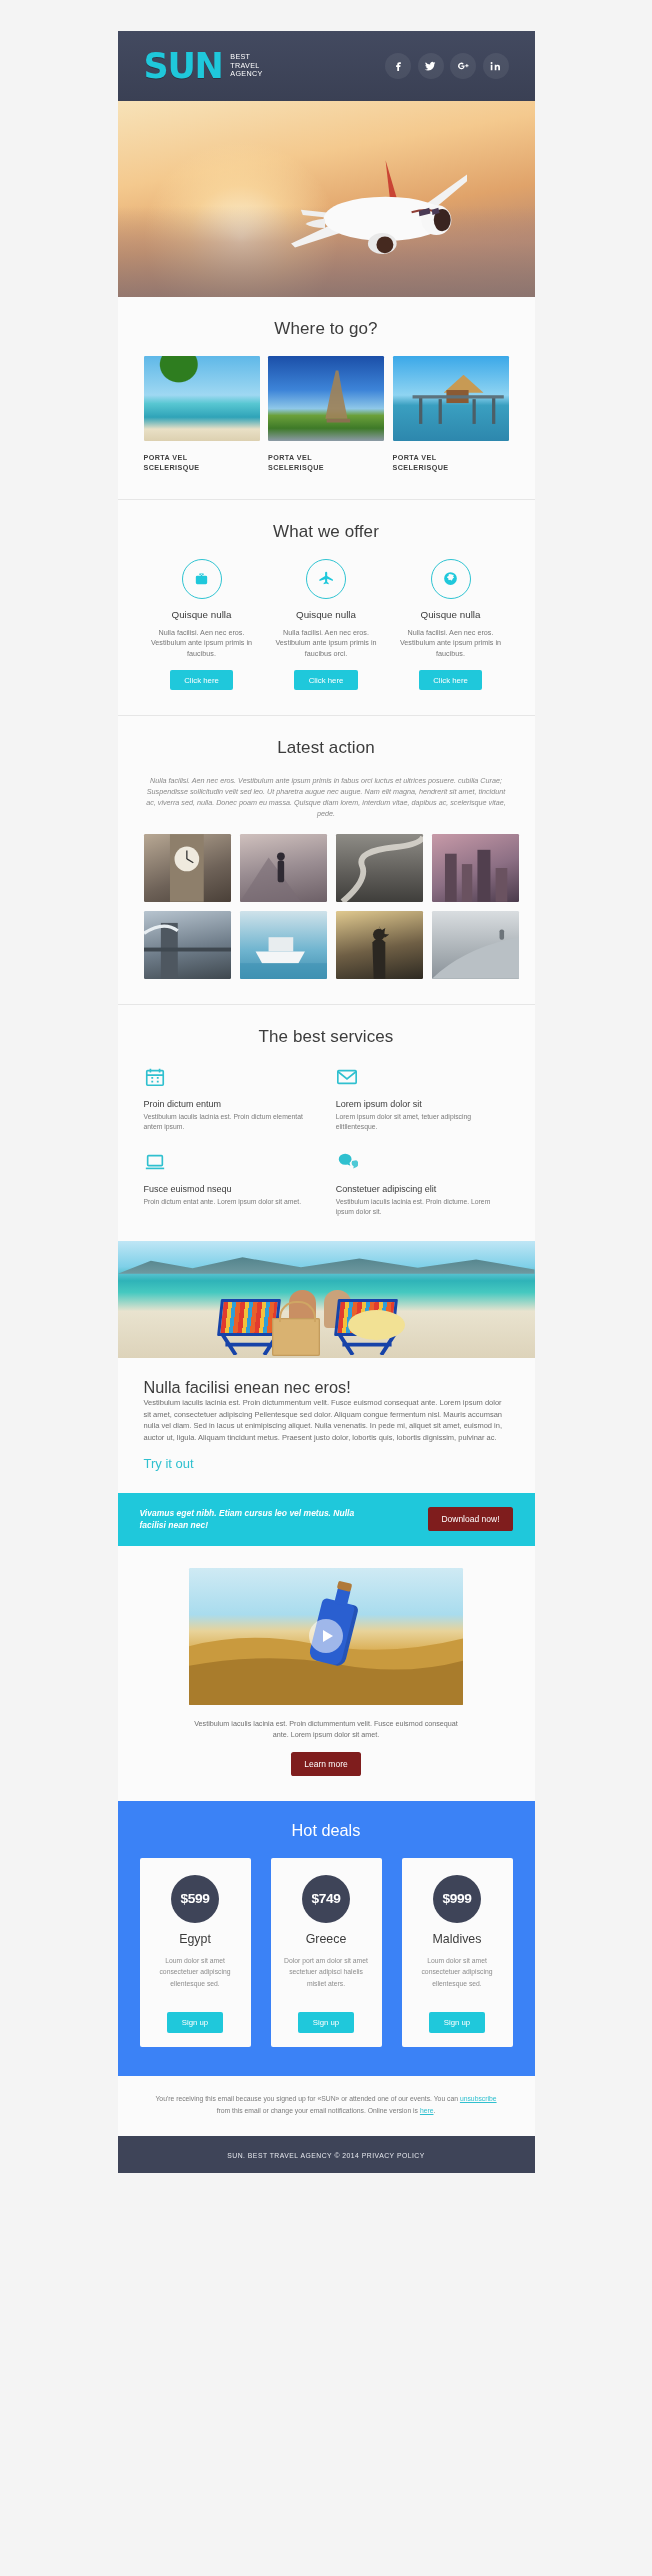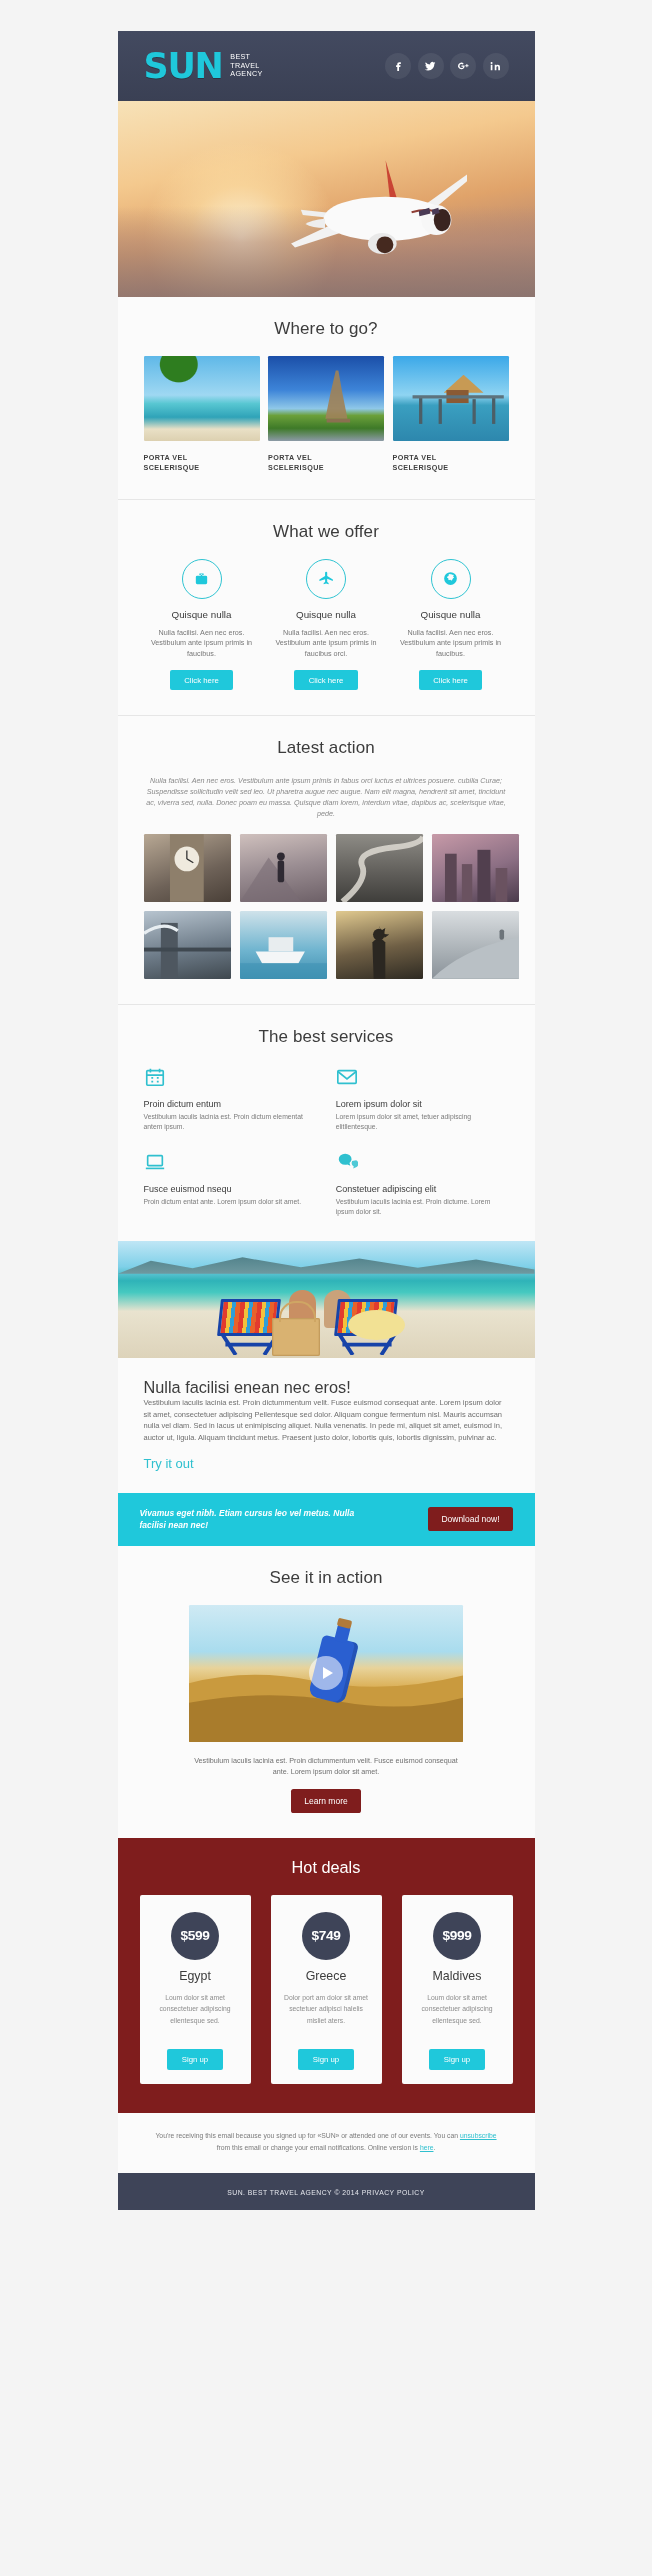--- a/index.html
+++ b/index.html
@@ -182,21 +182,21 @@
   .bottle:after { content:""; position:absolute; left:11px; top:-19.6px; width:14.3px; height:7.8px; background:#b07a3a; border-radius:2px; }
   .play {
     position:absolute; left:50%; top:50%; transform:translate(-50%,-50%);
     width:34px; height:34px; border-radius:50%; background:rgba(255,255,255,.55);
     display:flex; align-items:center; justify-content:center;
   }
   .play i { display:block; width:0;height:0; border-left:10.4px solid #ffffff; border-top:6.5px solid transparent; border-bottom:6.5px solid transparent; margin-left:3.3px; }
   .video-cap { text-align:center; font-size:7.2px; line-height:11px; color:#6f6f6f; margin-top:13px; }
 
   
-  .deals { background:#7f1d1d; padding: 19.6px 22px 29px; }
+  .deals { background:#3b82f6; padding: 19.6px 22px 29px; }
   .deals h2 { color:#fff; text-align:center; font-size:16.3px; font-weight:normal; margin-bottom:18px; }
   .deal-row { display:flex; justify-content: space-between; }
   .deal { width: 111px; background:#fbfbfb; border-radius:2px; padding: 17px 10.4px 14.3px; text-align:center; }
   .price {
     width:48px;height:48px;border-radius:50%;background:#3e4458;color:#fff;
     display:flex;align-items:center;justify-content:center;margin:0 auto 9px;
     font-weight:bold;font-size:13.7px; letter-spacing:-0.3px;
   }
   .deal h3 { font-size:12.4px; font-weight:normal; color:#3c3c3c; margin-bottom:9px; }
   .deal p { font-size:6.8px; line-height:11.7px; color:#8d8d8d; margin-bottom:11.7px; }
@@ -485,21 +485,20 @@
     <p>Vestibulum iaculis lacinia est. Proin dictummentum velit. Fusce euismod consequat ante. Lorem ipsum dolor sit amet, consectetuer adipiscing  Pellentesque sed dolor. Aliquam congue fermentum nisl. Mauris accumsan nulla vel diam. Sed in lacus ut enimipiscing aliquet. Nulla venenatis. In pede mi, aliquet sit amet, euismod in, auctor ut, ligula. Aliquam  tincidunt metus. Praesent justo dolor, lobortis quis, lobortis dignissim, pulvinar ac.</p>
     <a class="tryout">Try it out</a>
   </div>
 
   <div class="cta">
     <p>Vivamus eget nibh. Etiam cursus leo vel metus. Nulla facilisi nean nec!</p>
     <button class="btn-dark">Download now!</button>
   </div>
 
   <div class="sec">
-    <h2 class="sec-title">See it in action</h2>
     <div class="video-wrap">
       <div class="video">
         <svg width="274" height="137" viewBox="0 0 420 210" style="position:absolute;left:0;top:0">
           <path d="M0 120 Q90 96 190 116 Q300 138 420 108 L420 210 L0 210z" fill="#c99a3e"></path>
           <path d="M0 150 Q120 128 230 148 Q330 166 420 142 L420 210 L0 210z" fill="#a97c2c"></path>
         </svg>
         <div class="bottle"></div>
         <div class="play">
               <i></i>
             </div>

